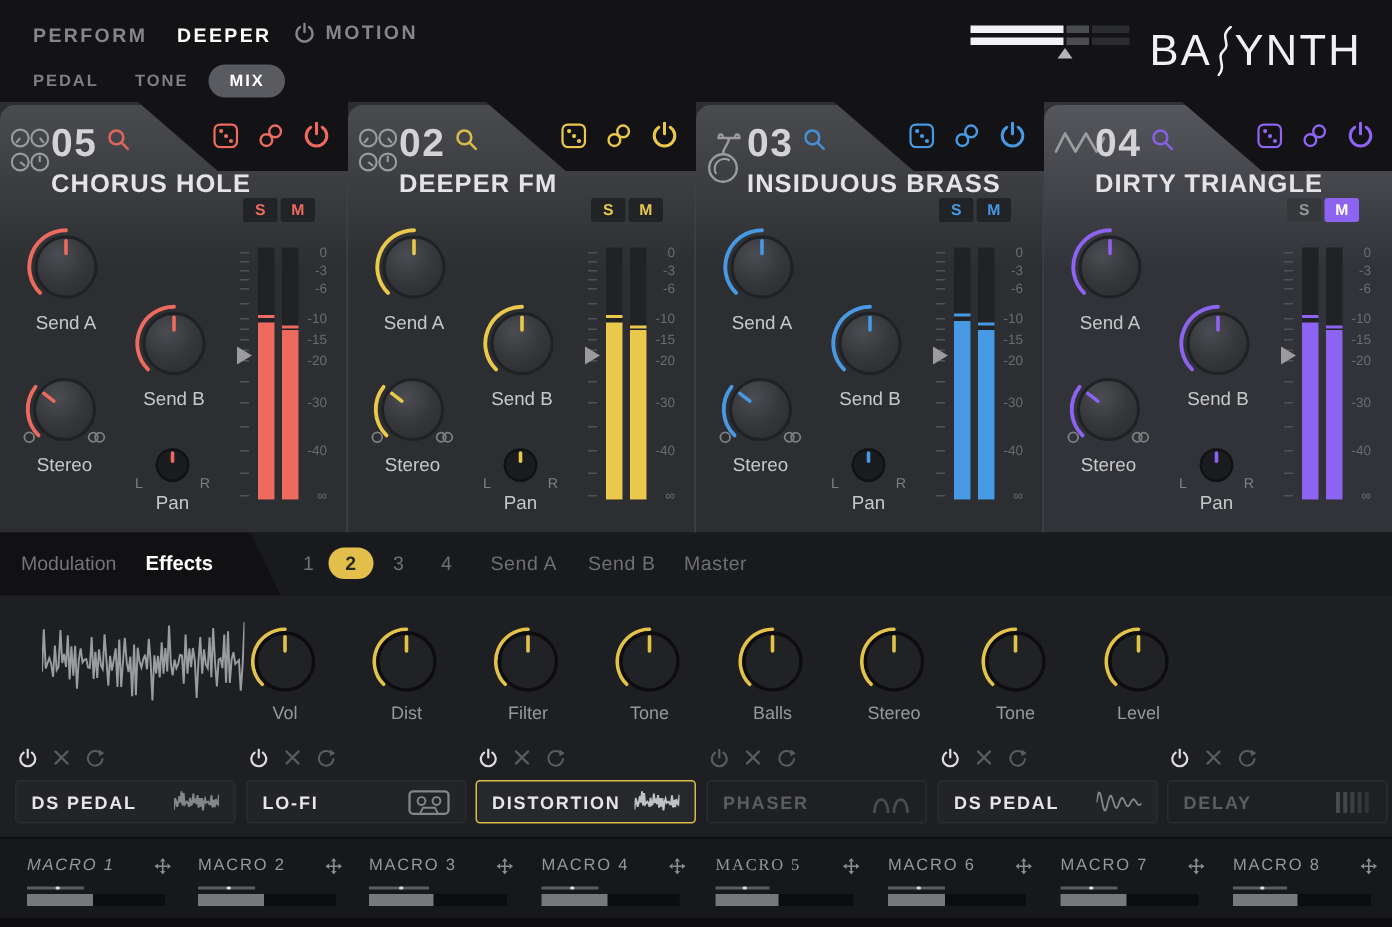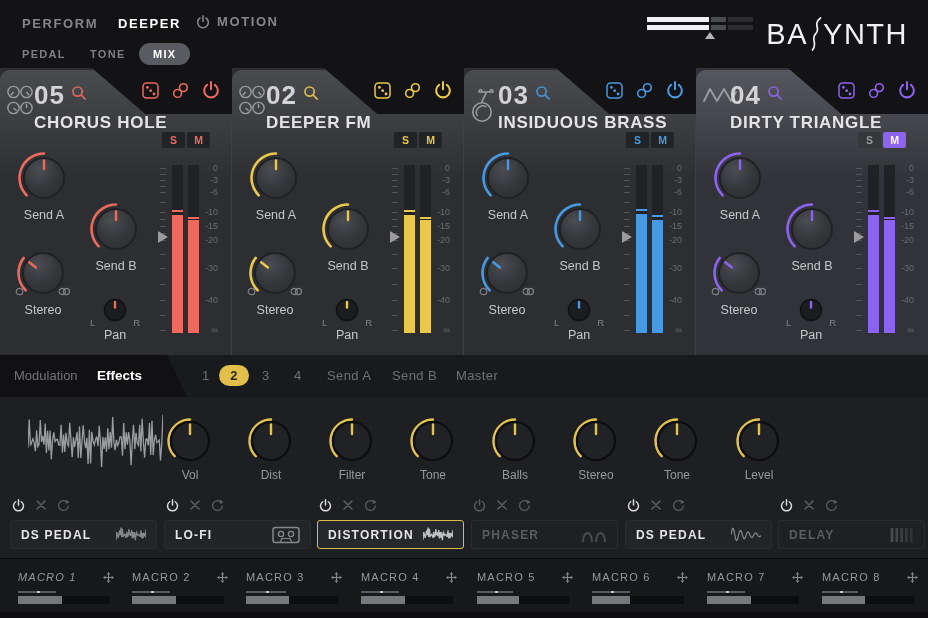--- a/index.html
+++ b/index.html
@@ -1012,21 +1012,21 @@
         </span>
     </div>
     <div class="mc-mod">
       <span class="mc-modline" style="width:40%"></span>
       <span class="mc-moddot" style="left:20%"></span>
     </div>
     <div class="mc-track">
       <div class="mc-fill" style="width:48%"></div>
     </div>
     </div>
-    <div class="macro" style="left: 477px;">
+    <div class="macro" style="left: 477px; font-family: Liberation Serif, serif;">
     <div class="mc-head">
       <span class="mc-label">MACRO 5</span>
       <span class="mc-move">
           <svg width="11" height="11" viewBox="0 0 12 12">
             <path d="M6,2.6 V9.4 M2.6,6 H9.4" stroke="currentColor" stroke-width="1.2"></path>
             <path d="M6,0 L8,2.6 H4 Z M6,12 L8,9.4 H4 Z M0,6 L2.6,4 V8 Z M12,6 L9.4,4 V8 Z" fill="currentColor"></path>
           </svg>
         </span>
     </div>
     <div class="mc-mod">

